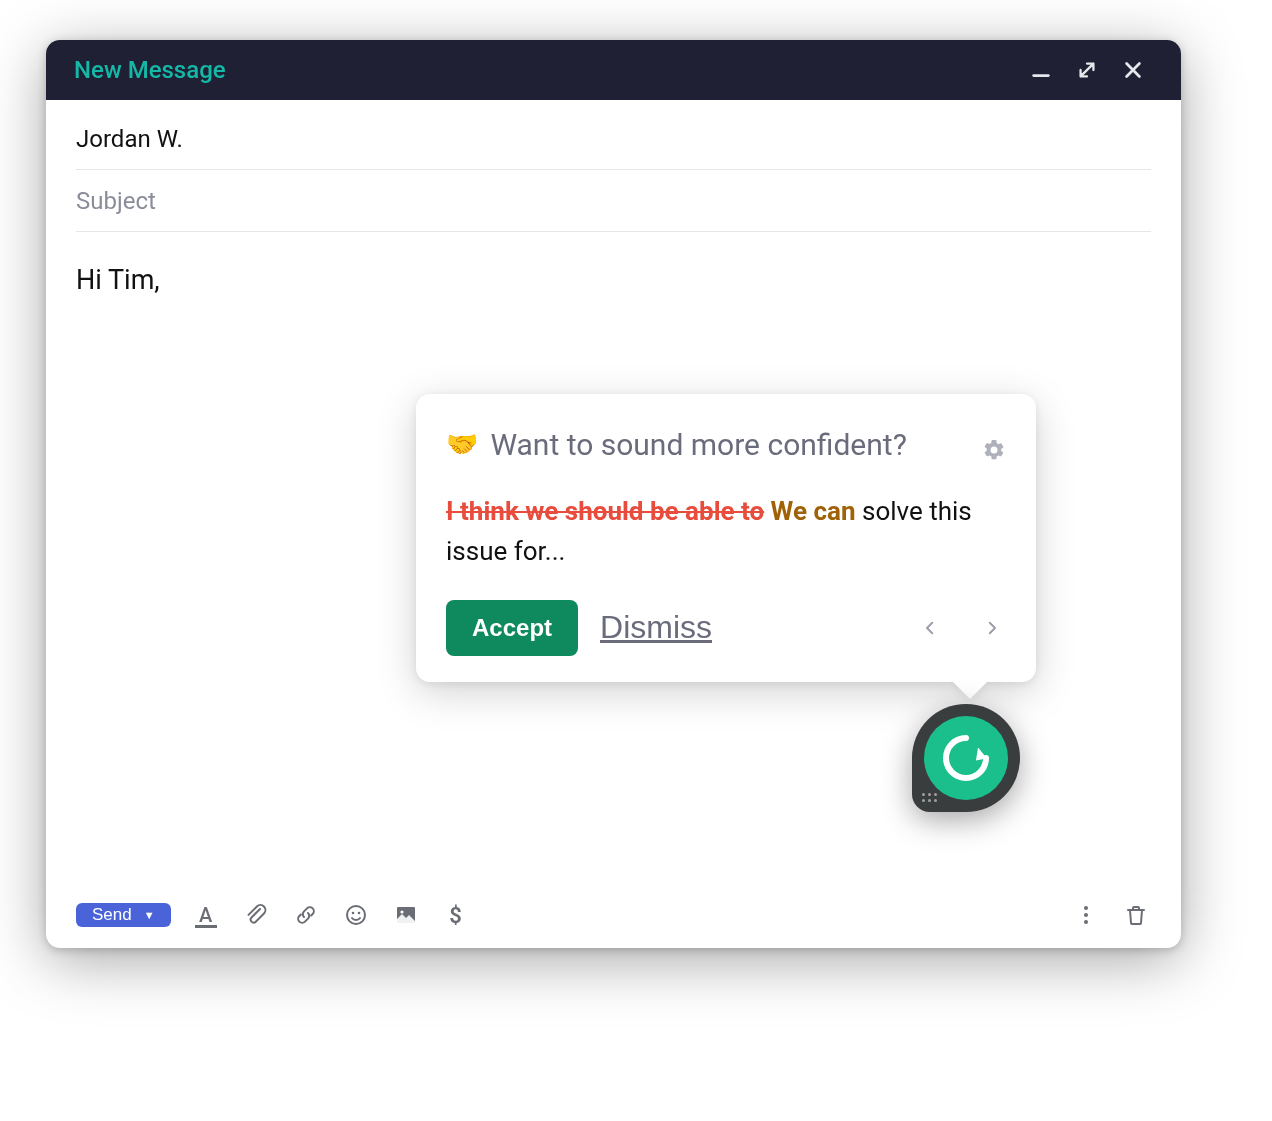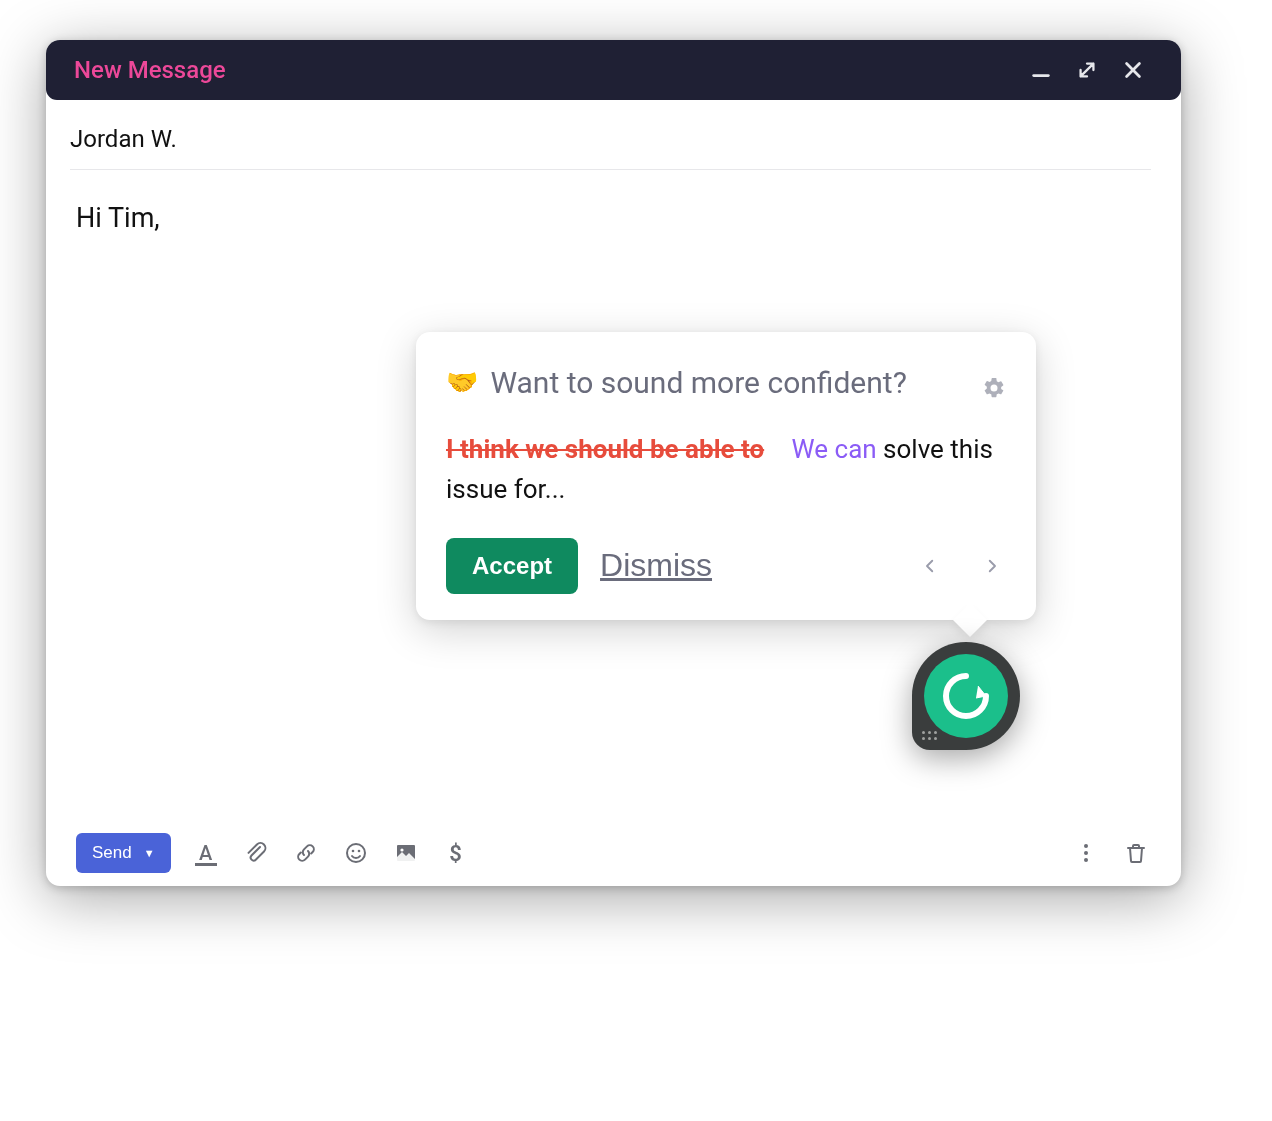--- a/index.html
+++ b/index.html
@@ -13,41 +13,40 @@
     background: #fff;
     border-radius: 14px;
     box-shadow: 0 12px 60px rgba(0,0,0,0.35), 0 2px 10px rgba(0,0,0,0.2);
     overflow: hidden;
   }
 
   
   .titlebar {
     height: 60px;
     background: #1f2034;
-    color: #ec4899;
+    color: #14b8a6;
     display: flex;
     align-items: center;
     padding: 0 28px;
-    border-radius: 11px;
   }
   .titlebar .title {
     font-size: 24px;
     font-weight: 500;
     flex: 1;
   }
   .titlebar .win-btn {
     width: 40px; height: 40px;
     display: flex; align-items: center; justify-content: center;
     color: #e6e7eb; cursor: pointer;
     margin-left: 6px;
   }
   .titlebar .win-btn svg { width: 22px; height: 22px; }
 
   
-  .fields { padding: 8px 30px 0 24px; }
+  .fields { padding: 8px 30px 0 30px; }
   .field-row {
     height: 62px;
     display: flex; align-items: center;
     border-bottom: 1px solid #e7e7ea;
     font-size: 24px;
   }
   .field-to { color: #111; }
   .field-subject { color: #8a8c99; }
 
   
@@ -80,21 +79,21 @@
   .sugg-head {
     display: flex; align-items: center;
     margin-bottom: 24px;
   }
   .sugg-emoji { font-size: 26px; margin-right: 12px; }
   .sugg-title { font-size: 30px; color: #6a6c7c; flex: 1; }
   .sugg-gear { width: 24px; height: 24px; color: #aeb0ba; cursor: pointer; }
 
   .sugg-body { font-size: 26px; color: #111; line-height: 1.55; margin-bottom: 28px; }
   .strike { color: #e74c3c; text-decoration: line-through; font-weight: 700; }
-  .replace { color: #8b5cf6; font-weight: 400; margin-left: 21px; }
+  .replace { color: #a16207; font-weight: 700; }
 
   .sugg-actions { display: flex; align-items: center; gap: 22px; }
   .btn-accept {
     background: #0f8a5f;
     color: #fff;
     border: none;
     font-size: 24px;
     font-weight: 700;
     padding: 14px 26px;
     border-radius: 8px;
@@ -159,21 +158,21 @@
     border-top: 0;
     display: flex; align-items: center;
     padding: 0 30px;
     gap: 20px;
   }
   .btn-send {
     background: #4a63d8;
     color: #fff;
     border: none;
     border-radius: 6px;
-    height: 40px;
+    height: 24px;
     padding: 0 16px;
     display: flex; align-items: center;
     gap: 12px;
     font-size: 17px;
     cursor: pointer;
   }
   .btn-send .caret { font-size: 11px; }
   .tool-icon {
     width: 30px; height: 30px;
     color: #6b6d75;
@@ -206,20 +205,23 @@
     <div class="win-btn">
       <svg viewBox="0 0 24 24">
           <path d="M5 5 L19 19 M19 5 L5 19" stroke="currentColor" stroke-width="3" stroke-linecap="round"></path>
         </svg>
     </div>
   </div>
 
   <div class="fields">
     <div class="field-row field-to">
       <span>Jordan W.</span>
+    </div>
+    <div class="field-row field-subject">
+      <span>Subject</span>
     </div>
   </div>
 
   <div class="body-area">
     <div class="body-line">Hi Tim,</div>
 
     <div class="suggestion-card">
       <div class="sugg-head">
         <span class="sugg-emoji">🤝</span>
         <span class="sugg-title">Want to sound more confident?</span>

